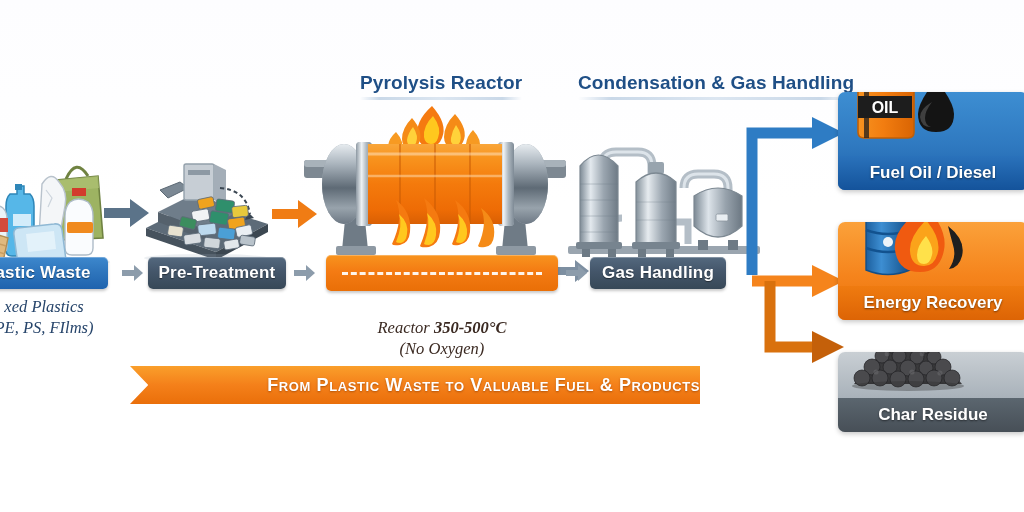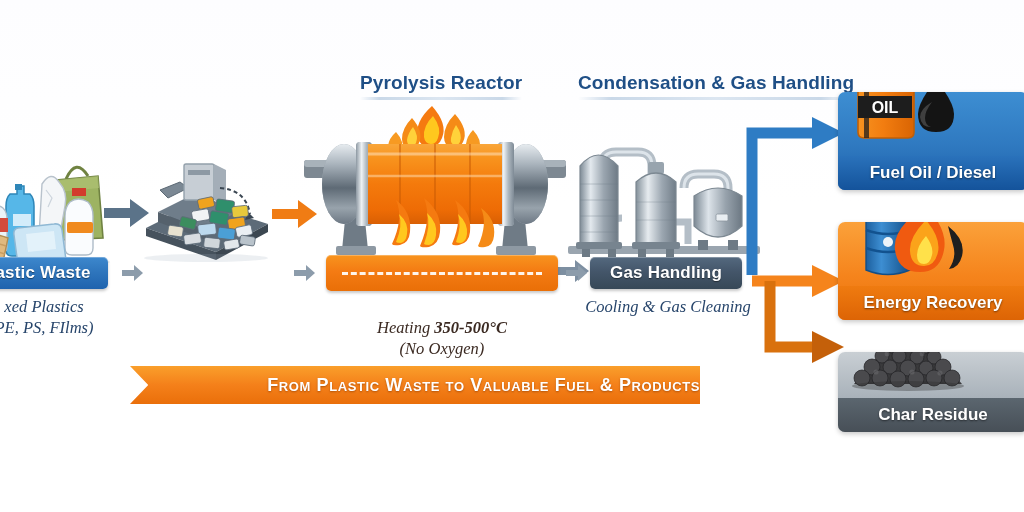--- a/index.html
+++ b/index.html
@@ -459,45 +459,47 @@
   </div>
 
   <div class="pill blue" style="left:-22px; top:257px; width:130px;">
     <span>astic Waste</span>
   </div>
 
   <svg class="arrow-sm" style="left:122px; top:264px;" viewBox="0 0 22 18">
     <path d="M0 6 L12 6 L12 1 L21 9 L12 17 L12 12 L0 12 Z" fill="#8c9cab"></path>
   </svg>
 
+  <div class="pill slate" style="left:148px; top:257px; width:138px;">
+    <span>Pre-Treatment</span>
+  </div>
 
   <svg class="arrow-sm" style="left:294px; top:264px;" viewBox="0 0 22 18">
     <path d="M0 6 L12 6 L12 1 L21 9 L12 17 L12 12 L0 12 Z" fill="#8c9cab"></path>
   </svg>
 
   <div class="pill orange" style="left:326px; top:255px; width:232px; height:36px;">
     <span class="dash"></span>
   </div>
 
   <svg class="arrow-sm" style="left:566px; top:264px;" viewBox="0 0 22 18">
     <path d="M0 6 L12 6 L12 1 L21 9 L12 17 L12 12 L0 12 Z" fill="#8c9cab"></path>
   </svg>
 
-  <div class="pill slate" style="left:590px; top:257px; width:152px;">
+  <div class="pill slate" style="left:590px; top:257px; width:136px;">
     <span>Gas Handling</span>
   </div>
 
   <div class="caption" style="left:-36px; top:296px; width:160px;">xed Plastics
 PE, PS, FIlms)</div>
 
 
   <div class="caption dark" style="left:336px; top:296px; width:212px;">
-    <span>Heating </span><b>350-500°C</b><span>
+    <span>Reactor </span><b>350-500°C</b><span>
 (No Oxygen)</span>
   </div>
 
-  <div class="caption" style="left:580px; top:296px; width:176px;">Cooling &amp; Gas Cleaning</div>
 
   <div class="ribbon" style="left:130px; top:366px; width:570px; height:38px;">
     <span>From Plastic Waste to Valuable Fuel &amp; Products</span>
   </div>
 
 </div>
 
 </body></html>

